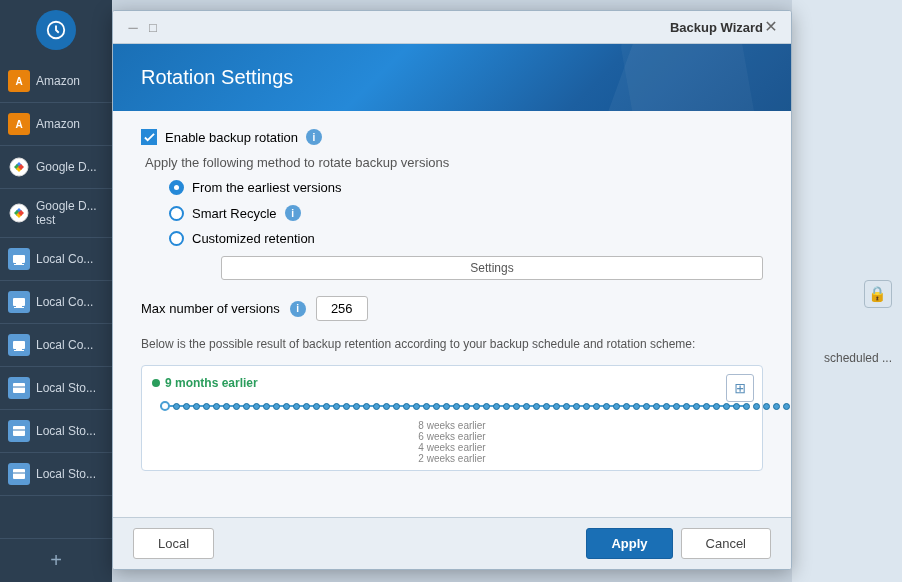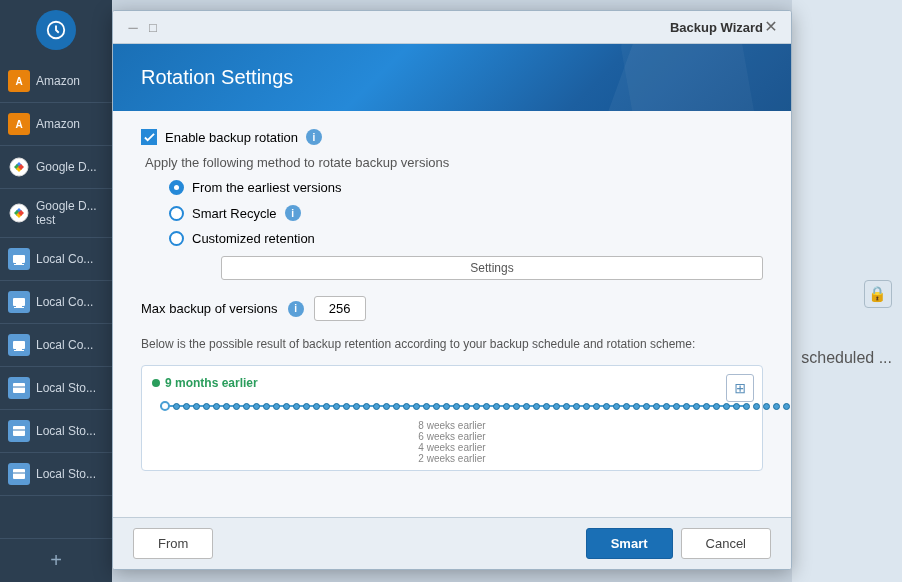--- a/index.html
+++ b/index.html
@@ -91,21 +91,21 @@
       background: #dce6ef;
       display: flex;
       flex-direction: column;
       align-items: flex-end;
       justify-content: flex-start;
       padding-top: 280px;
       padding-right: 10px;
     }
     .scheduled-text {
       color: #555;
-      font-size: 16px;
+      font-size: 12px;
       writing-mode: horizontal-tb;
       text-align: center;
     }
     .lock-icon-area {
       width: 28px; height: 28px;
       border: 1px solid #aabbc8;
       border-radius: 4px;
       display: flex; align-items: center; justify-content: center;
       color: #7a9ab0;
       font-size: 15px;
@@ -587,21 +587,21 @@
 
       <div class="radio-row">
         <div class="radio-circle empty"></div>
         <span>Customized retention</span>
       </div>
 
       <button class="settings-btn">Settings</button>
     </div>
 
     <div class="max-versions-row">
-      <span>Max backup of versions</span>
+      <span>Max number of versions</span>
       <div class="info-icon">i</div>
       <input type="text" class="max-versions-input" value="256" style="">
     </div>
 
     <div class="description-text">Below is the possible result of backup retention according to your backup schedule and rotation scheme:</div>
 
     <div class="timeline-container">
       <div class="timeline-legend">
         <div class="timeline-legend-icon">⊞</div>
       </div>
@@ -682,20 +682,20 @@
         <span class="timeline-label-item">8 weeks earlier</span>
         <span class="timeline-label-item">6 weeks earlier</span>
         <span class="timeline-label-item">4 weeks earlier</span>
         <span class="timeline-label-item">2 weeks earlier</span>
       </div>
     </div>
   </div>
 
   <div class="dialog-footer">
     <div class="footer-left">
-      <button class="btn btn-default">From</button>
+      <button class="btn btn-default">Local</button>
     </div>
     <div class="footer-right">
-      <button class="btn btn-primary">Smart</button>
+      <button class="btn btn-primary">Apply</button>
       <button class="btn btn-cancel">Cancel</button>
     </div>
   </div>
 </div>
 
 </body></html>

